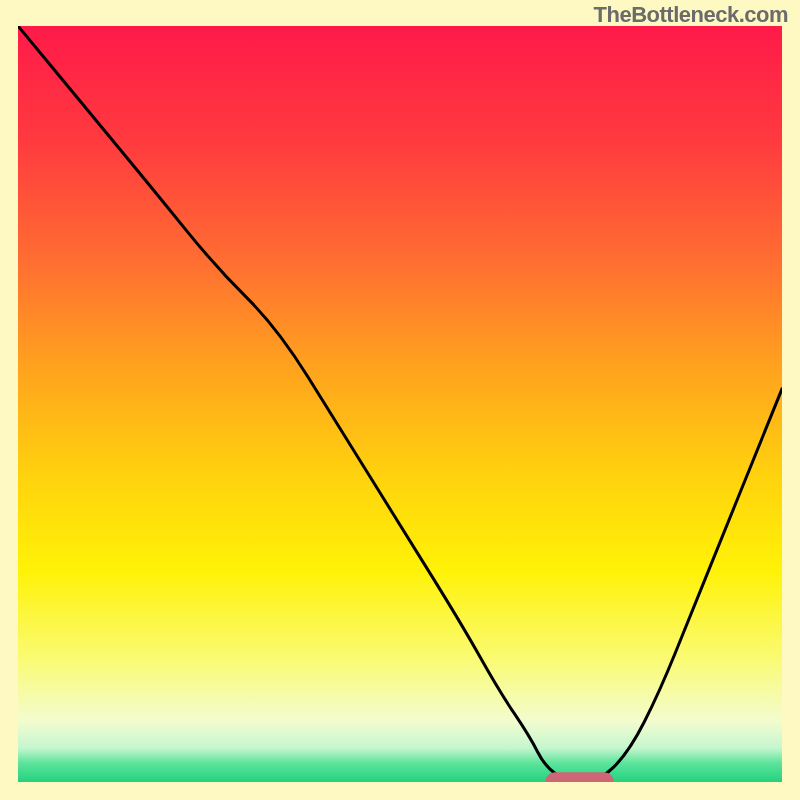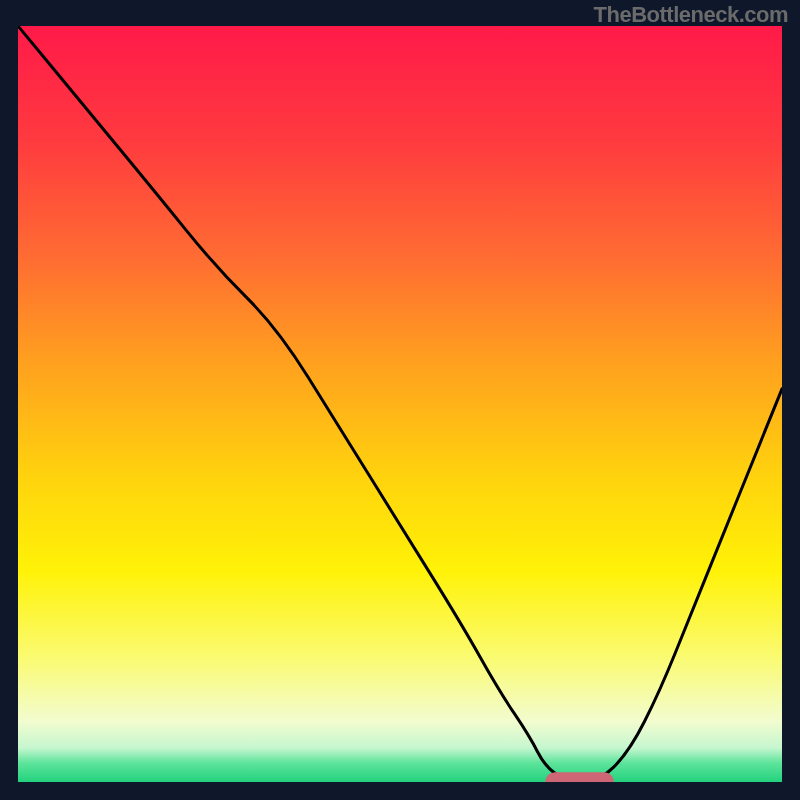--- a/index.html
+++ b/index.html
@@ -8,21 +8,21 @@
     width: 800px;
     height: 800px;
     background: #000000;
     overflow: hidden;
     font-family: Arial, Helvetica, sans-serif;
   }
   .container {
     position: relative;
     width: 800px;
     height: 800px;
-    background: #0f172a;
+    background: #fef9c3;
   }
   .watermark {
     position: absolute;
     top: 2px;
     right: 12px;
     color: #6b6b6b;
     font-size: 22px;
     font-weight: bold;
     letter-spacing: -0.5px;
   }

